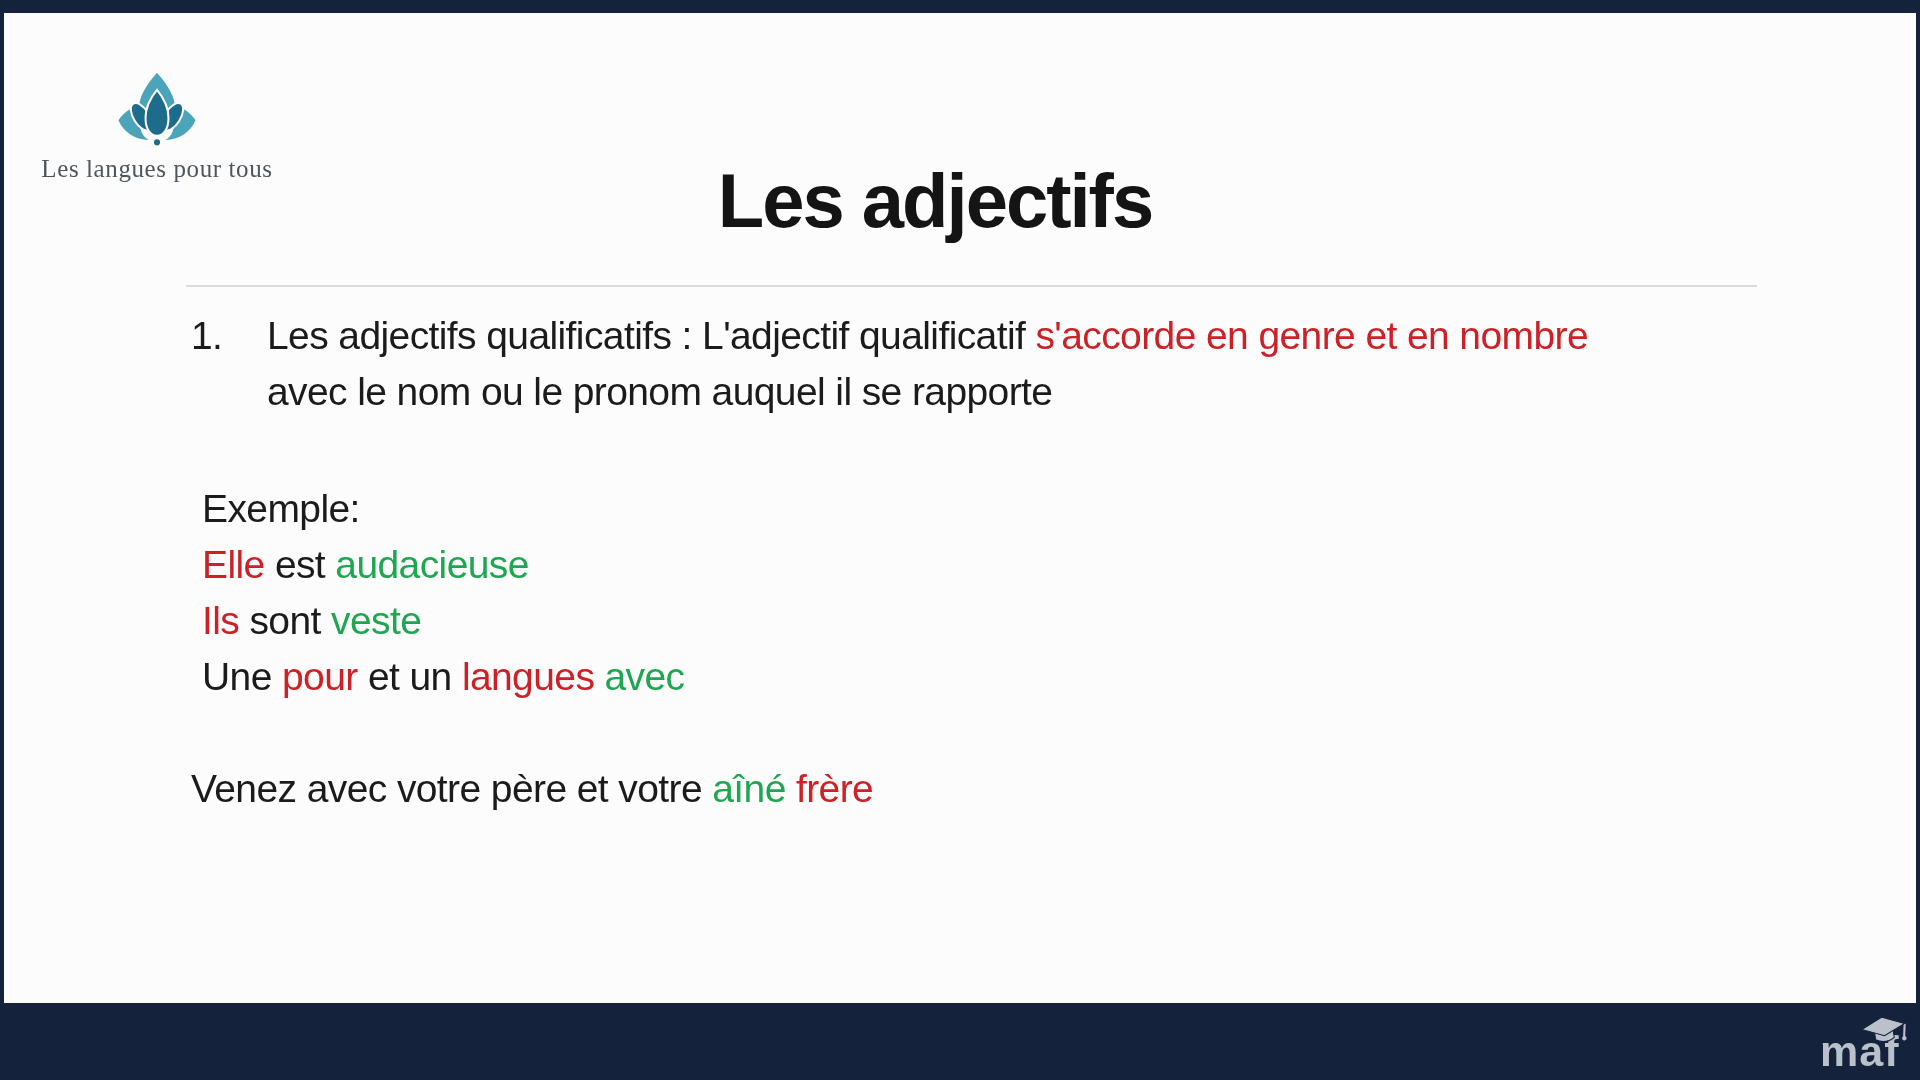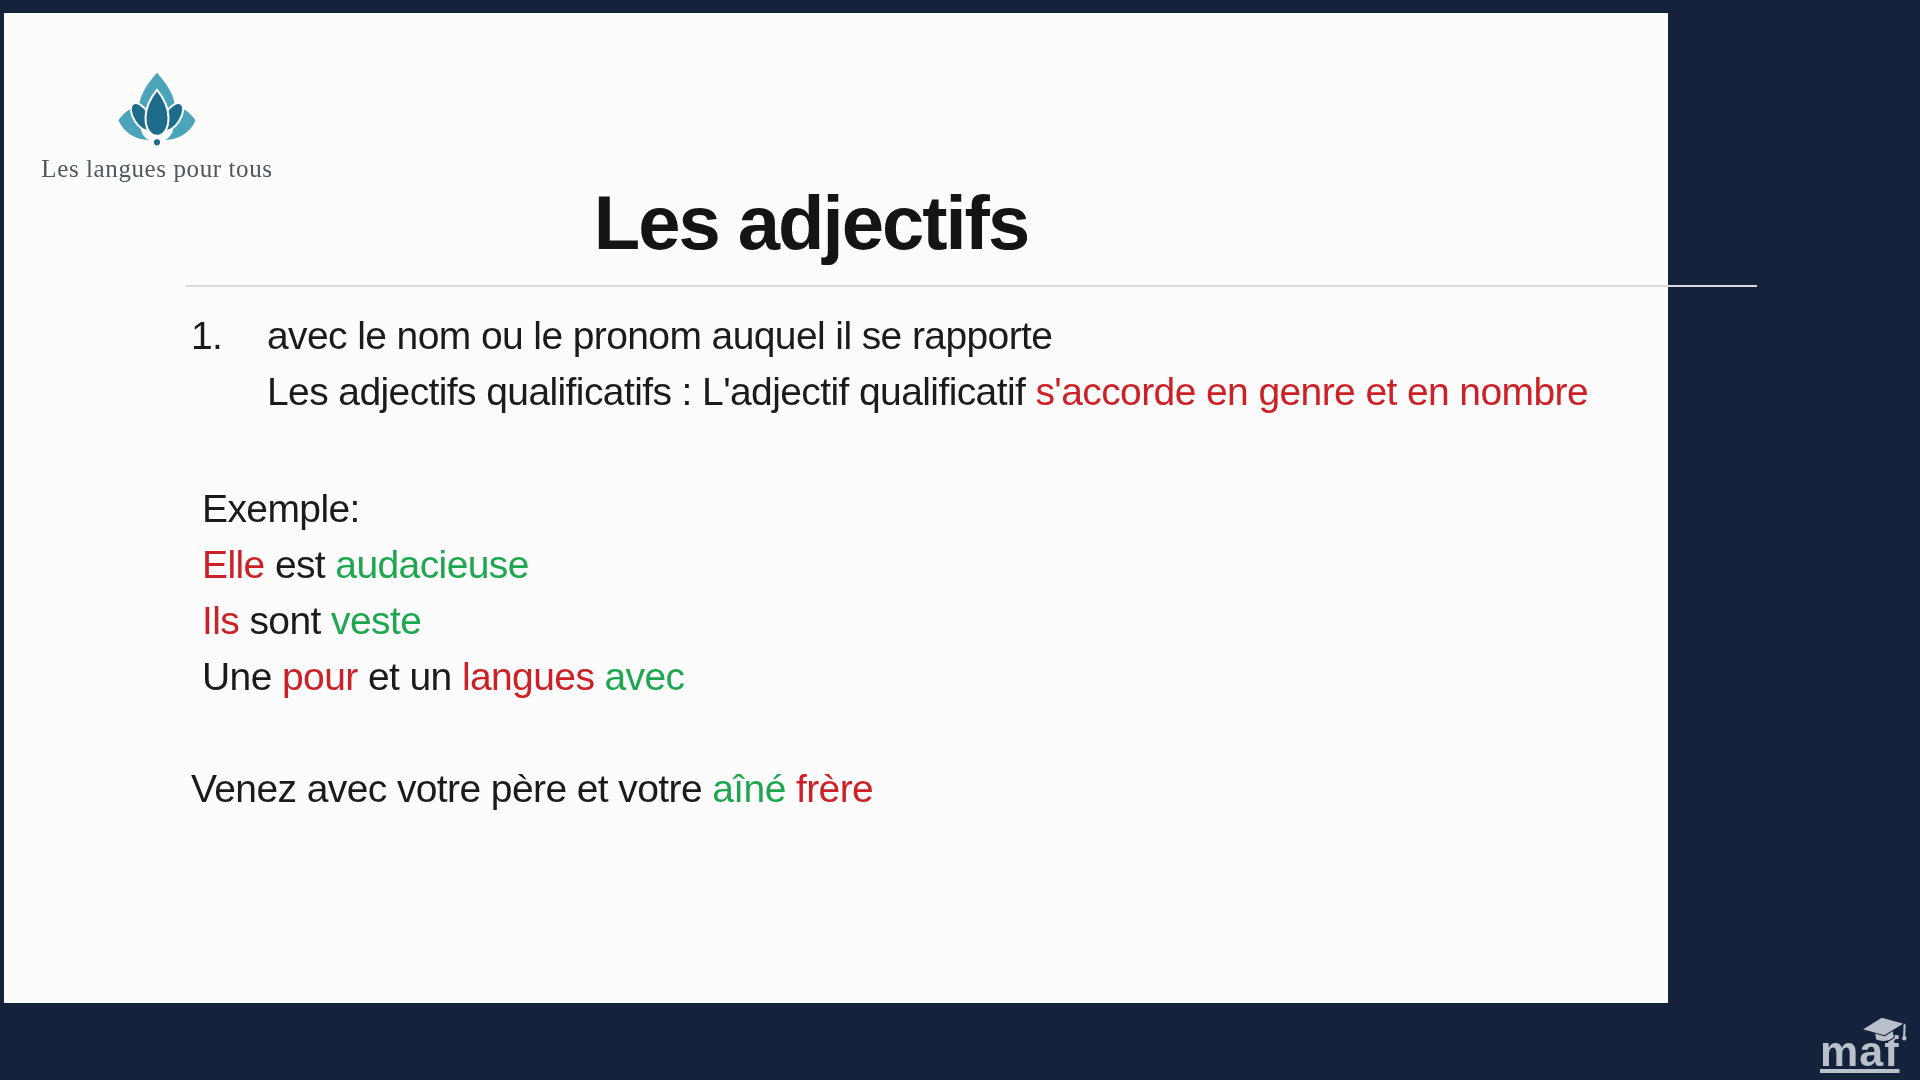--- a/index.html
+++ b/index.html
@@ -8,55 +8,55 @@
     --lotus-light:#4BA4B9; --lotus-dark:#1E6C8B; --wm:#C9CFD8;
   }
   *{margin:0;padding:0;box-sizing:border-box;}
   html,body{width:1920px;height:1080px;}
   body{
     position:relative; background:var(--navy); overflow:hidden;
     font-family:"Liberation Sans","DejaVu Sans",sans-serif;
     -webkit-font-smoothing:antialiased;
   }
   .slide{
-    position:absolute; left:4px; top:13px; width:1664px; height:990px;
+    position:absolute; left:4px; top:13px; width:1912px; height:990px;
     background:var(--slide-bg);
   }
   
   .brand{position:absolute; left:14px; top:58px; width:278px; text-align:center;}
   .brand .lotus{display:block; margin:0 auto; width:82px; height:82px;}
   .brand .brand-name{
     display:block; margin-top:2px;
     font-family:"Liberation Serif","DejaVu Serif",serif;
     font-size:25px; letter-spacing:0.6px; color:var(--brand-ink);
   }
   
   .title{
-    position:absolute; left:0; right:50px; top:162px; height:95px;
+    position:absolute; left:0; right:50px; top:140px; height:95px;
     text-align:center; font-size:76px; line-height:95px; font-weight:700;
     letter-spacing:-2px; color:var(--title-ink); white-space:nowrap;
   }
   .title-rule{
     position:absolute; left:182px; top:272px; width:1571px; height:2px;
     background:var(--rule);
   }
   
   .bodytext{color:var(--ink); font-size:39px; letter-spacing:-0.6px; line-height:56px;}
   .item1{position:absolute; left:187px; top:295px; right:40px; display:flex;}
   .item1 .num{flex:0 0 76px;}
   .item1 .itxt{flex:1 1 auto; white-space:nowrap;}
   .example{position:absolute; left:198px; top:468px;}
   .closing{position:absolute; left:187px; top:748px; white-space:nowrap;}
   .t-red{color:var(--red);}
   .t-green{color:var(--green);}
   
   .wm-text{
     position:absolute; left:1820px; top:1030px;
     font-size:43px; font-weight:700; line-height:42px; letter-spacing:1px;
-    color:var(--wm); opacity:0.92;text-decoration:underline;
+    color:var(--wm); opacity:0.92;
   }
   .wm-cap{
     position:absolute; left:1860px; top:1016px; width:48px; height:32px;
     transform:rotate(-8deg); opacity:0.92;
   }
 </style>
 </head>
 <body>
 
 <div class="slide">
@@ -78,22 +78,22 @@
     </svg>
     <span class="brand-name">Les langues pour tous</span>
   </div>
 
   <div class="title">Les adjectifs</div>
   <div class="title-rule"></div>
 
   <div class="item1 bodytext">
     <div class="num">1.</div>
     <div class="itxt">
+      <div><span>Les adjectifs qualificatifs : L'adjectif qualificatif </span><span class="t-red">s'accorde en genre et en nombre</span></div>
       <div>avec le nom ou le pronom auquel il se rapporte</div>
-      <div><span>Les adjectifs qualificatifs : L'adjectif qualificatif </span><span class="t-red">s'accorde en genre et en nombre</span></div>
     </div>
   </div>
 
   <div class="example bodytext">
     <div>Exemple:</div>
     <div><span class="t-red">Elle</span><span> est </span><span class="t-green">audacieuse</span></div>
     <div><span class="t-red">Ils</span><span> sont </span><span class="t-green">veste</span></div>
     <div><span>Une </span><span class="t-red">pour</span><span> et un </span><span class="t-red">langues</span><span class="t-green"> avec</span></div>
   </div>
 

